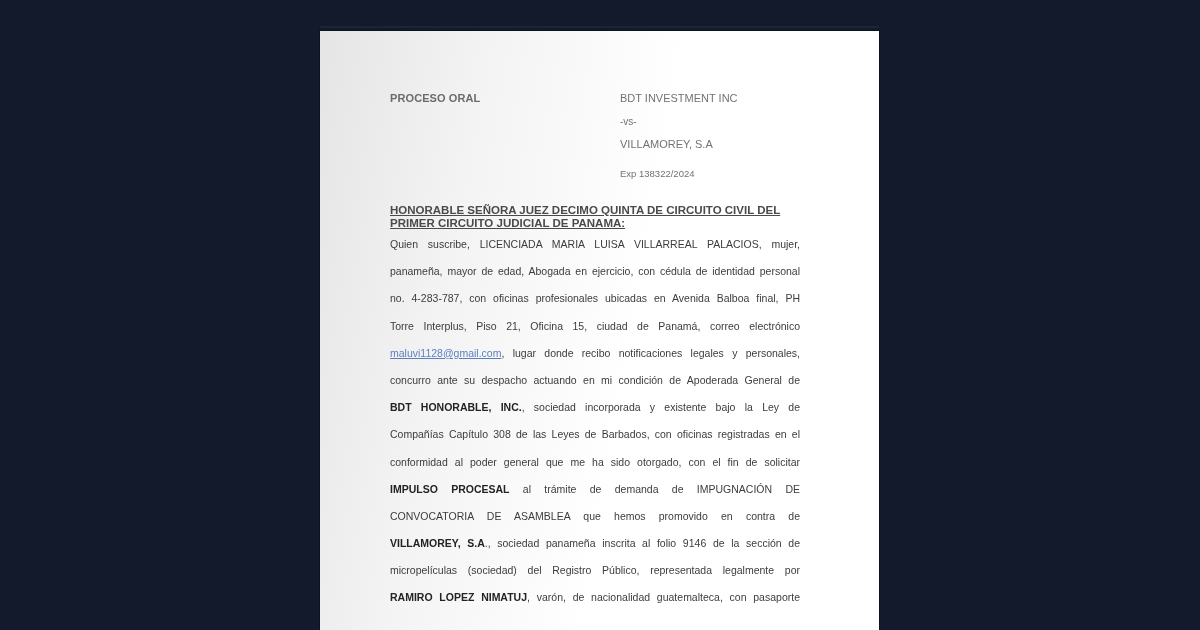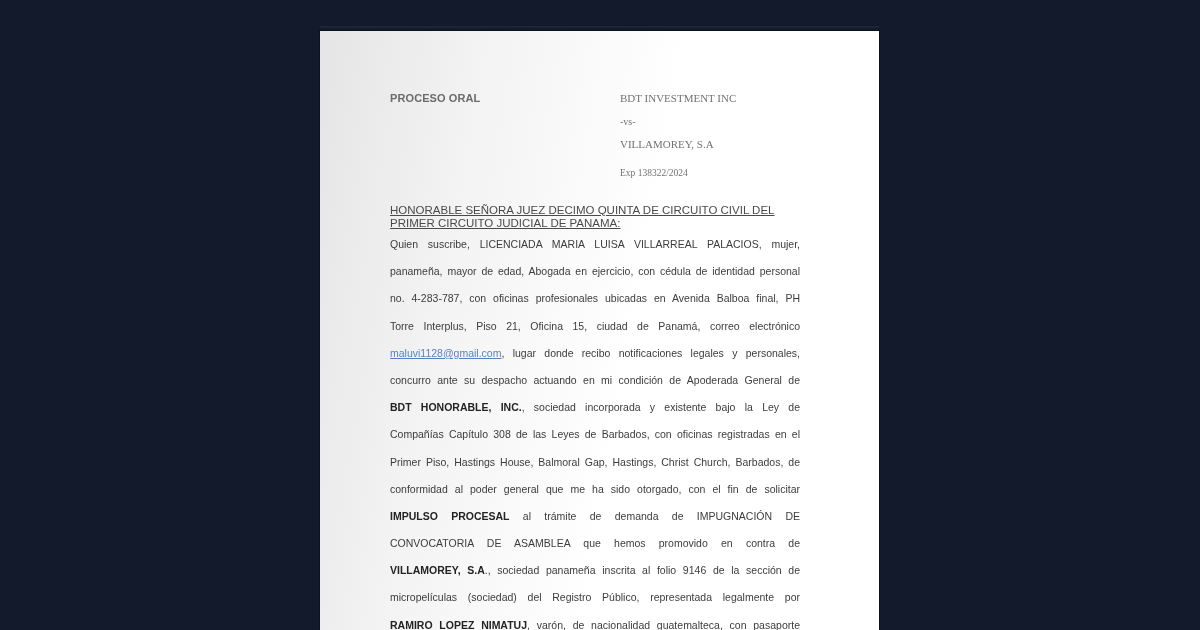--- a/index.html
+++ b/index.html
@@ -22,28 +22,28 @@
       background: #1c2436;
     }
     .hdr-left {
       position: absolute; left: 70px; top: 61px;
       font-size: 11px; color: #6b6b6b; letter-spacing: 0.1px; font-weight: bold;
     }
     .hdr-right {
       position: absolute; left: 300px; top: 61px;
       color: #727272;
     }
-    .hdr-right div { position: absolute; white-space: nowrap; font-family: Liberation Serif, serif; }
+    .hdr-right div { position: absolute; white-space: nowrap; }
     .hr1 { top: 0; font-size: 11px; }
     .hr2 { top: 24px; font-size: 10px; }
     .hr3 { top: 46px; font-size: 11px; }
     .hr4 { top: 76px; font-size: 9.5px; }
     .heading {
       position: absolute; left: 70px; top: 173px; width: 400px;
-      font-size: 11.5px; font-weight: normal; color: #4a4a4a;
+      font-size: 11.5px; font-weight: bold; color: #4a4a4a;
       text-decoration: underline; line-height: 13px;
     }
     .body-text {
       position: absolute; left: 70px; top: 203px; width: 410px;
       font-size: 10.5px; color: #3c3c3c;
     }
     .line {
       position: relative; height: 27.2px; line-height: 20px;
       white-space: nowrap; text-align: justify; text-align-last: justify;
     }
@@ -68,21 +68,20 @@
   </div>
   <div class="body-text" id="body">
       <div class="line"><span>Quien suscribe, LICENCIADA MARIA LUISA VILLARREAL PALACIOS, mujer,</span></div>
       <div class="line"><span>panameña, mayor de edad, Abogada en ejercicio, con cédula de identidad personal</span></div>
       <div class="line"><span>no. 4-283-787, con oficinas profesionales ubicadas en Avenida Balboa final, PH</span></div>
       <div class="line"><span>Torre Interplus, Piso 21, Oficina 15, ciudad de Panamá, correo electrónico</span></div>
       <div class="line"><span class="email">maluvi1128@gmail.com</span><span>,  lugar donde recibo notificaciones legales  y personales,</span></div>
       <div class="line"><span>concurro ante su despacho actuando en mi condición de Apoderada  General de</span></div>
       <div class="line"><b>BDT HONORABLE, INC.</b><span>, sociedad incorporada y existente bajo la Ley de</span></div>
       <div class="line"><span>Compañías Capítulo 308 de las Leyes de Barbados, con oficinas registradas en el</span></div>
-      <div class="line"><span>Primer Piso, Hastings House, Balmoral Gap, Hastings, Christ Church, Barbados, de</span></div>
       <div class="line"><span>conformidad al poder general que me ha sido otorgado, con el fin de solicitar</span></div>
       <div class="line"><b>IMPULSO PROCESAL</b><span> al trámite de demanda  de IMPUGNACIÓN DE</span></div>
       <div class="line"><span>CONVOCATORIA DE ASAMBLEA que hemos promovido en contra de</span></div>
       <div class="line"><b>VILLAMOREY, S.A</b><span>., sociedad panameña inscrita al folio 9146 de la sección de</span></div>
       <div class="line"><span>micropelículas (sociedad) del Registro Público, representada legalmente por</span></div>
       <div class="line"><b>RAMIRO LOPEZ NIMATUJ</b><span>, varón, de nacionalidad guatemalteca, con pasaporte</span></div>
     </div>
 </div>
 
 </body></html>

